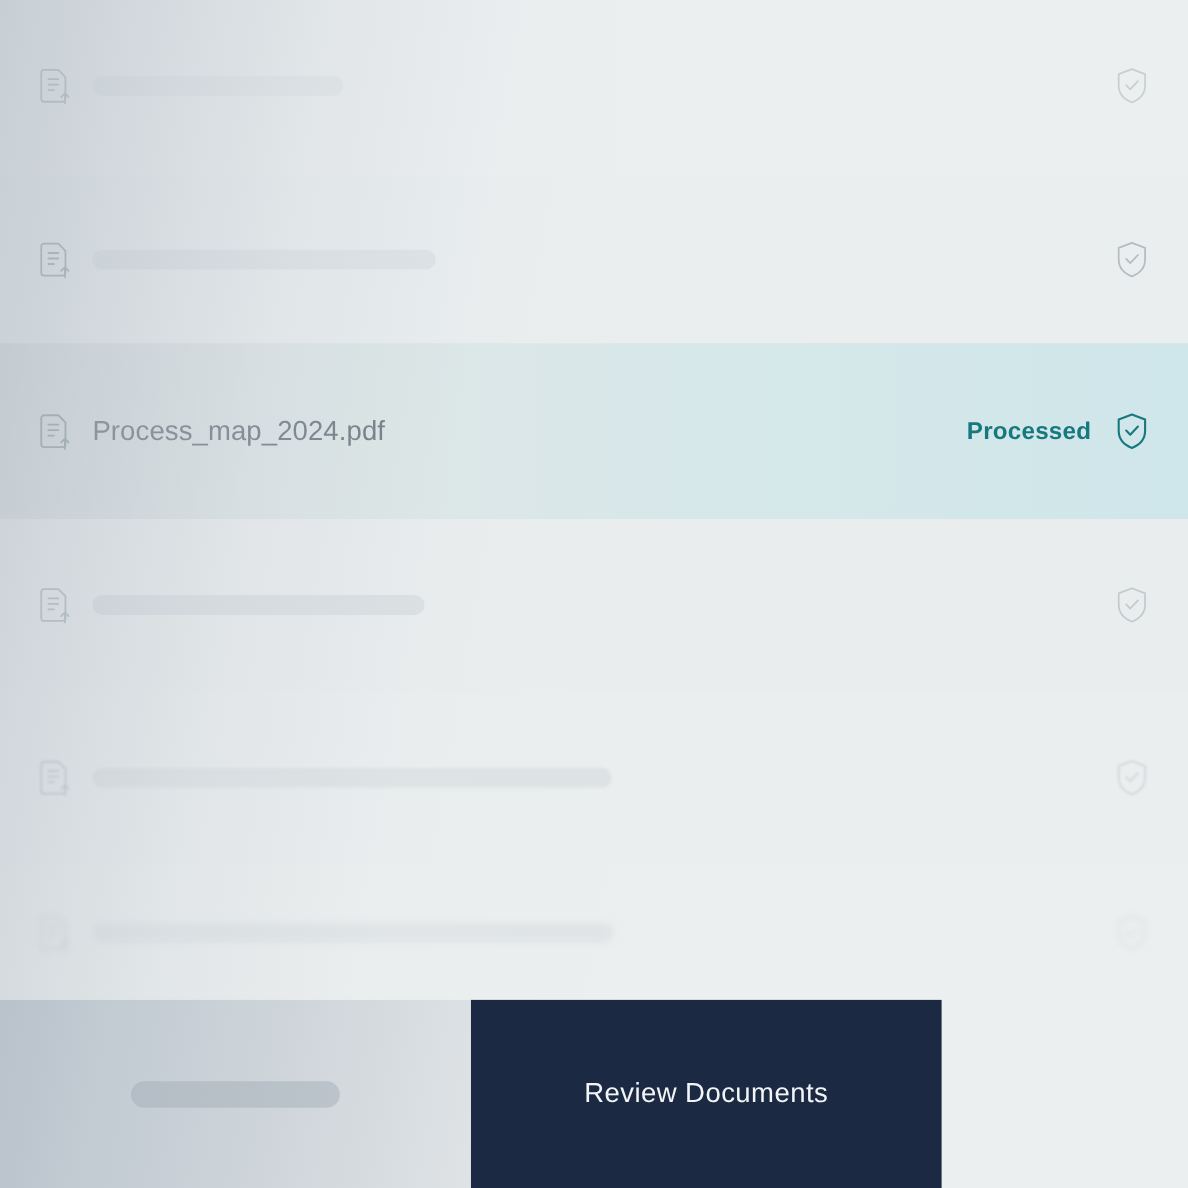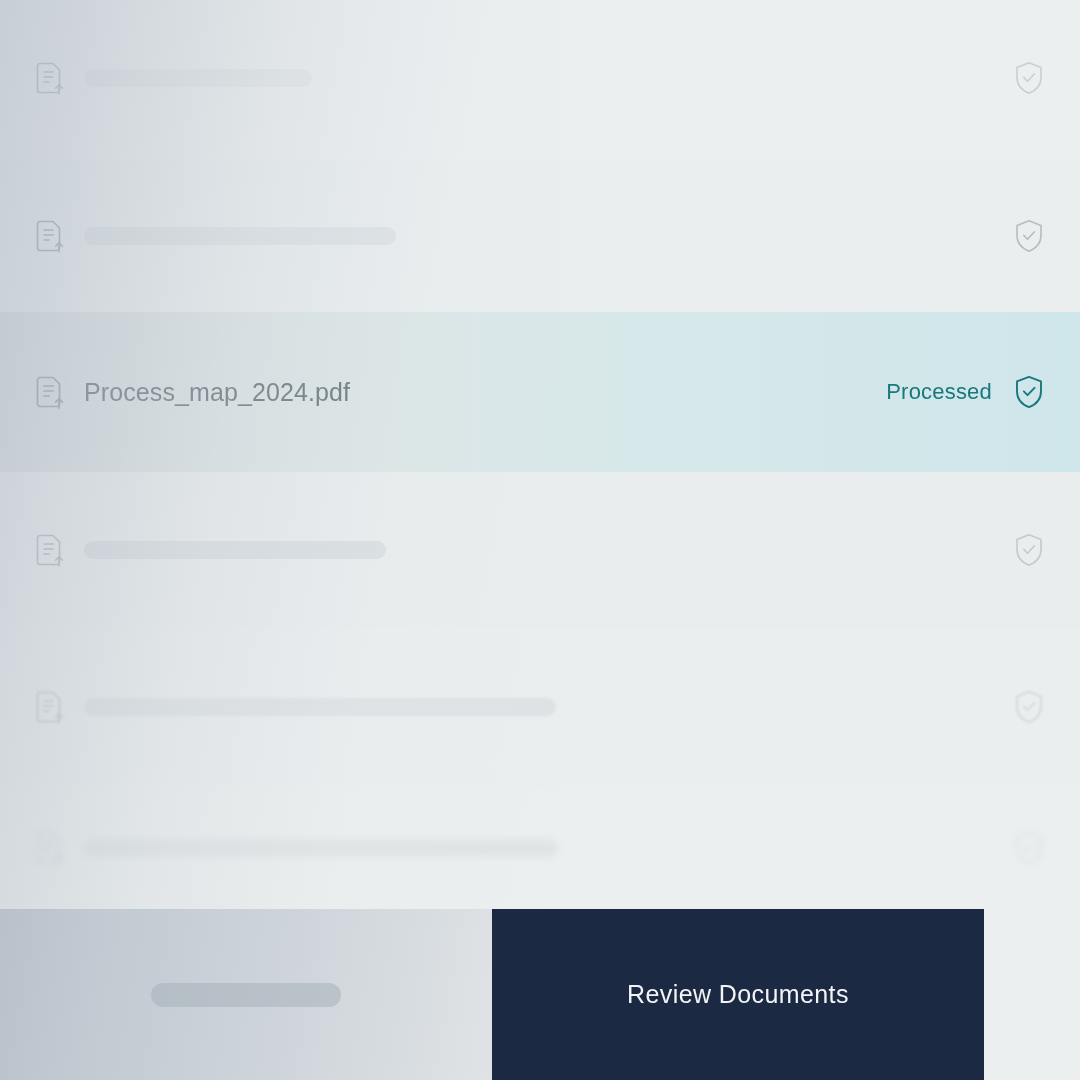--- a/index.html
+++ b/index.html
@@ -61,20 +61,21 @@
     color: #5c6872;
     letter-spacing: 0.1px;
     white-space: nowrap;
   }
 
   .doc-row .row-right {
     flex: 0 0 auto;
     display: flex;
     align-items: center;
     gap: 22px;
+    font-weight: bold;
   }
 
   .doc-row .status-text {
     font-size: 22px;
     color: #17797d;
     letter-spacing: 0.2px;
   }
 
   .shield-icon { width: 30px; height: 34px; display: block; }
 
@@ -132,21 +133,21 @@
                 rgba(188,197,205,0.50) 20%,
                 rgba(206,213,219,0.34) 42%,
                 rgba(226,231,234,0.16) 68%,
                 rgba(236,239,240,0.0) 100%);
   }
 
   
   #bottom-bar {
     position: absolute;
     left: 0; top: 909px;
-    width: 984px; height: 171px;
+    width: 856px; height: 171px;
     display: flex;
   }
 
   #bottom-left-pane {
     position: relative;
     width: 540px; height: 171px;
     background: linear-gradient(100deg, #b9c2cb 0%, #c3cbd3 24%, #ccd3d9 52%, #d6dbdf 78%, #dfe3e6 100%);
     display: flex;
     align-items: center;
     justify-content: center;

